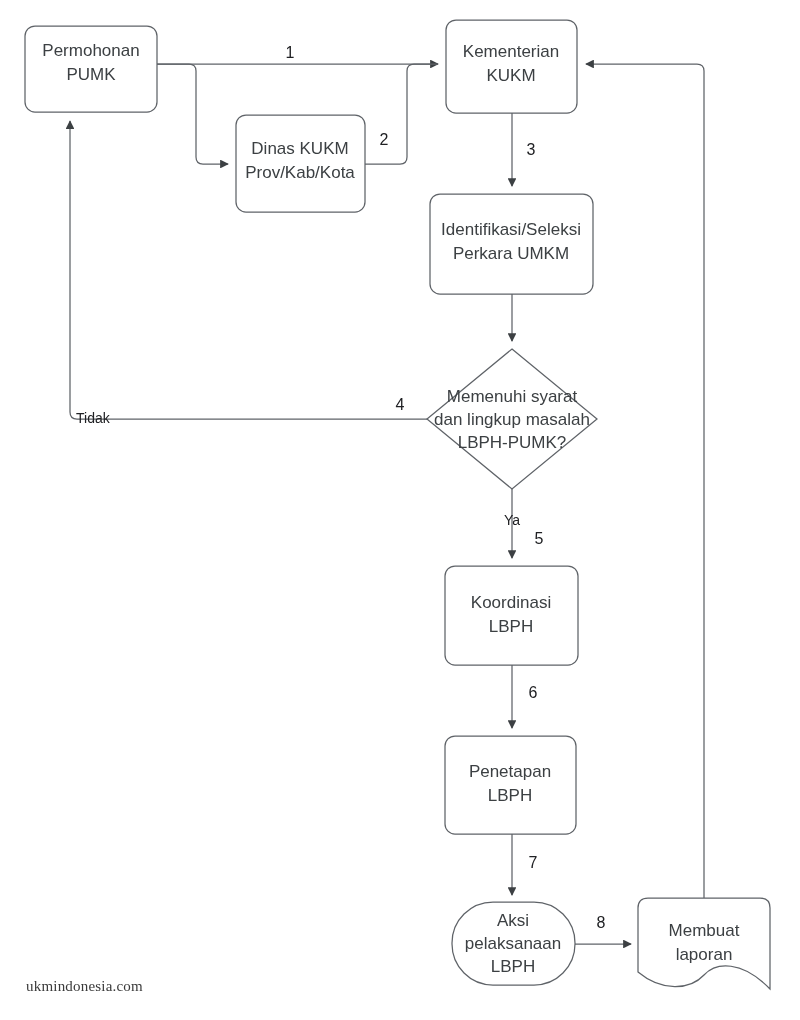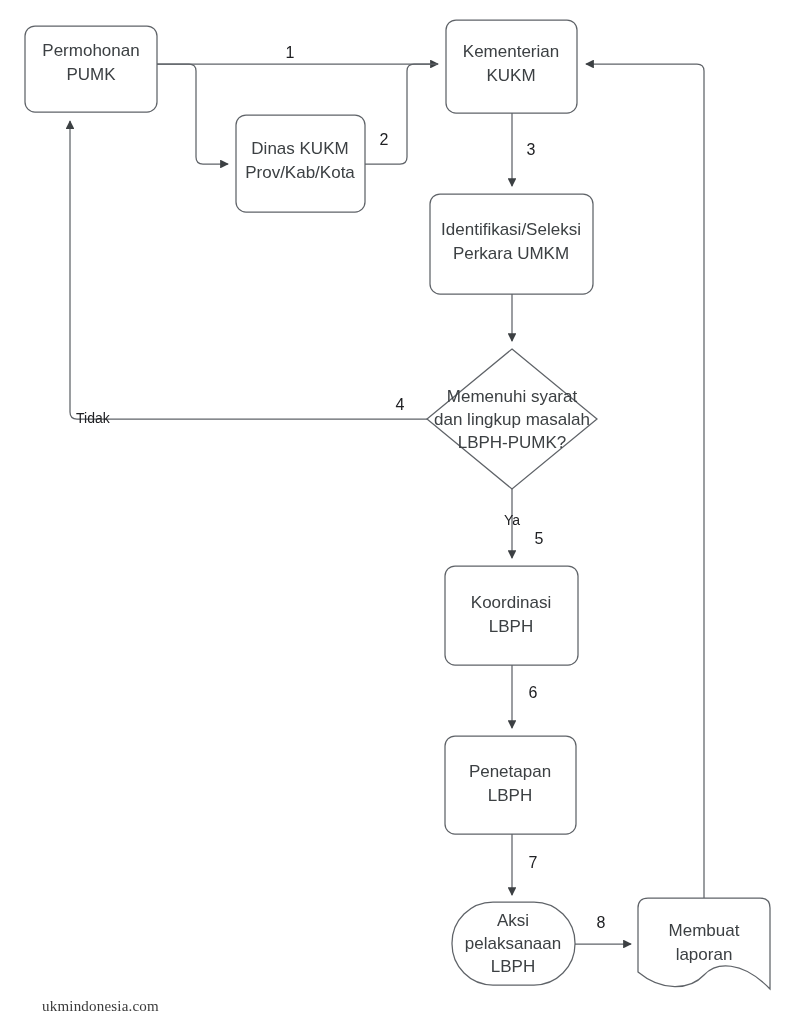--- a/index.html
+++ b/index.html
@@ -30,27 +30,26 @@
   .branch-label{
     fill:#202124;
     font-family:"Liberation Sans",sans-serif;
     font-size:14px;
     dominant-baseline:middle;
   }
   .shape{fill:#ffffff;stroke:#5f6368;stroke-width:1.25;}
   .link{fill:none;stroke:#5f6368;stroke-width:1.25;}
   .watermark{
     position:absolute;
-    left:42px;top:978px;
+    left:26px;top:978px;
     font-family:"Liberation Serif",serif;
     font-size:15px;
     color:#3a3a3a;
     letter-spacing:.2px;
     white-space:nowrap;
-    margin-top:20px;
   }
 </style>
 </head>
 <body>
 
 <div id="diagram-root">
 
   <svg class="flow" viewBox="0 0 800 1020" xmlns="http://www.w3.org/2000/svg">
     <defs>
       <marker id="arw" viewBox="0 0 10 10" refX="9" refY="5" markerWidth="7" markerHeight="7" orient="auto-start-reverse">

